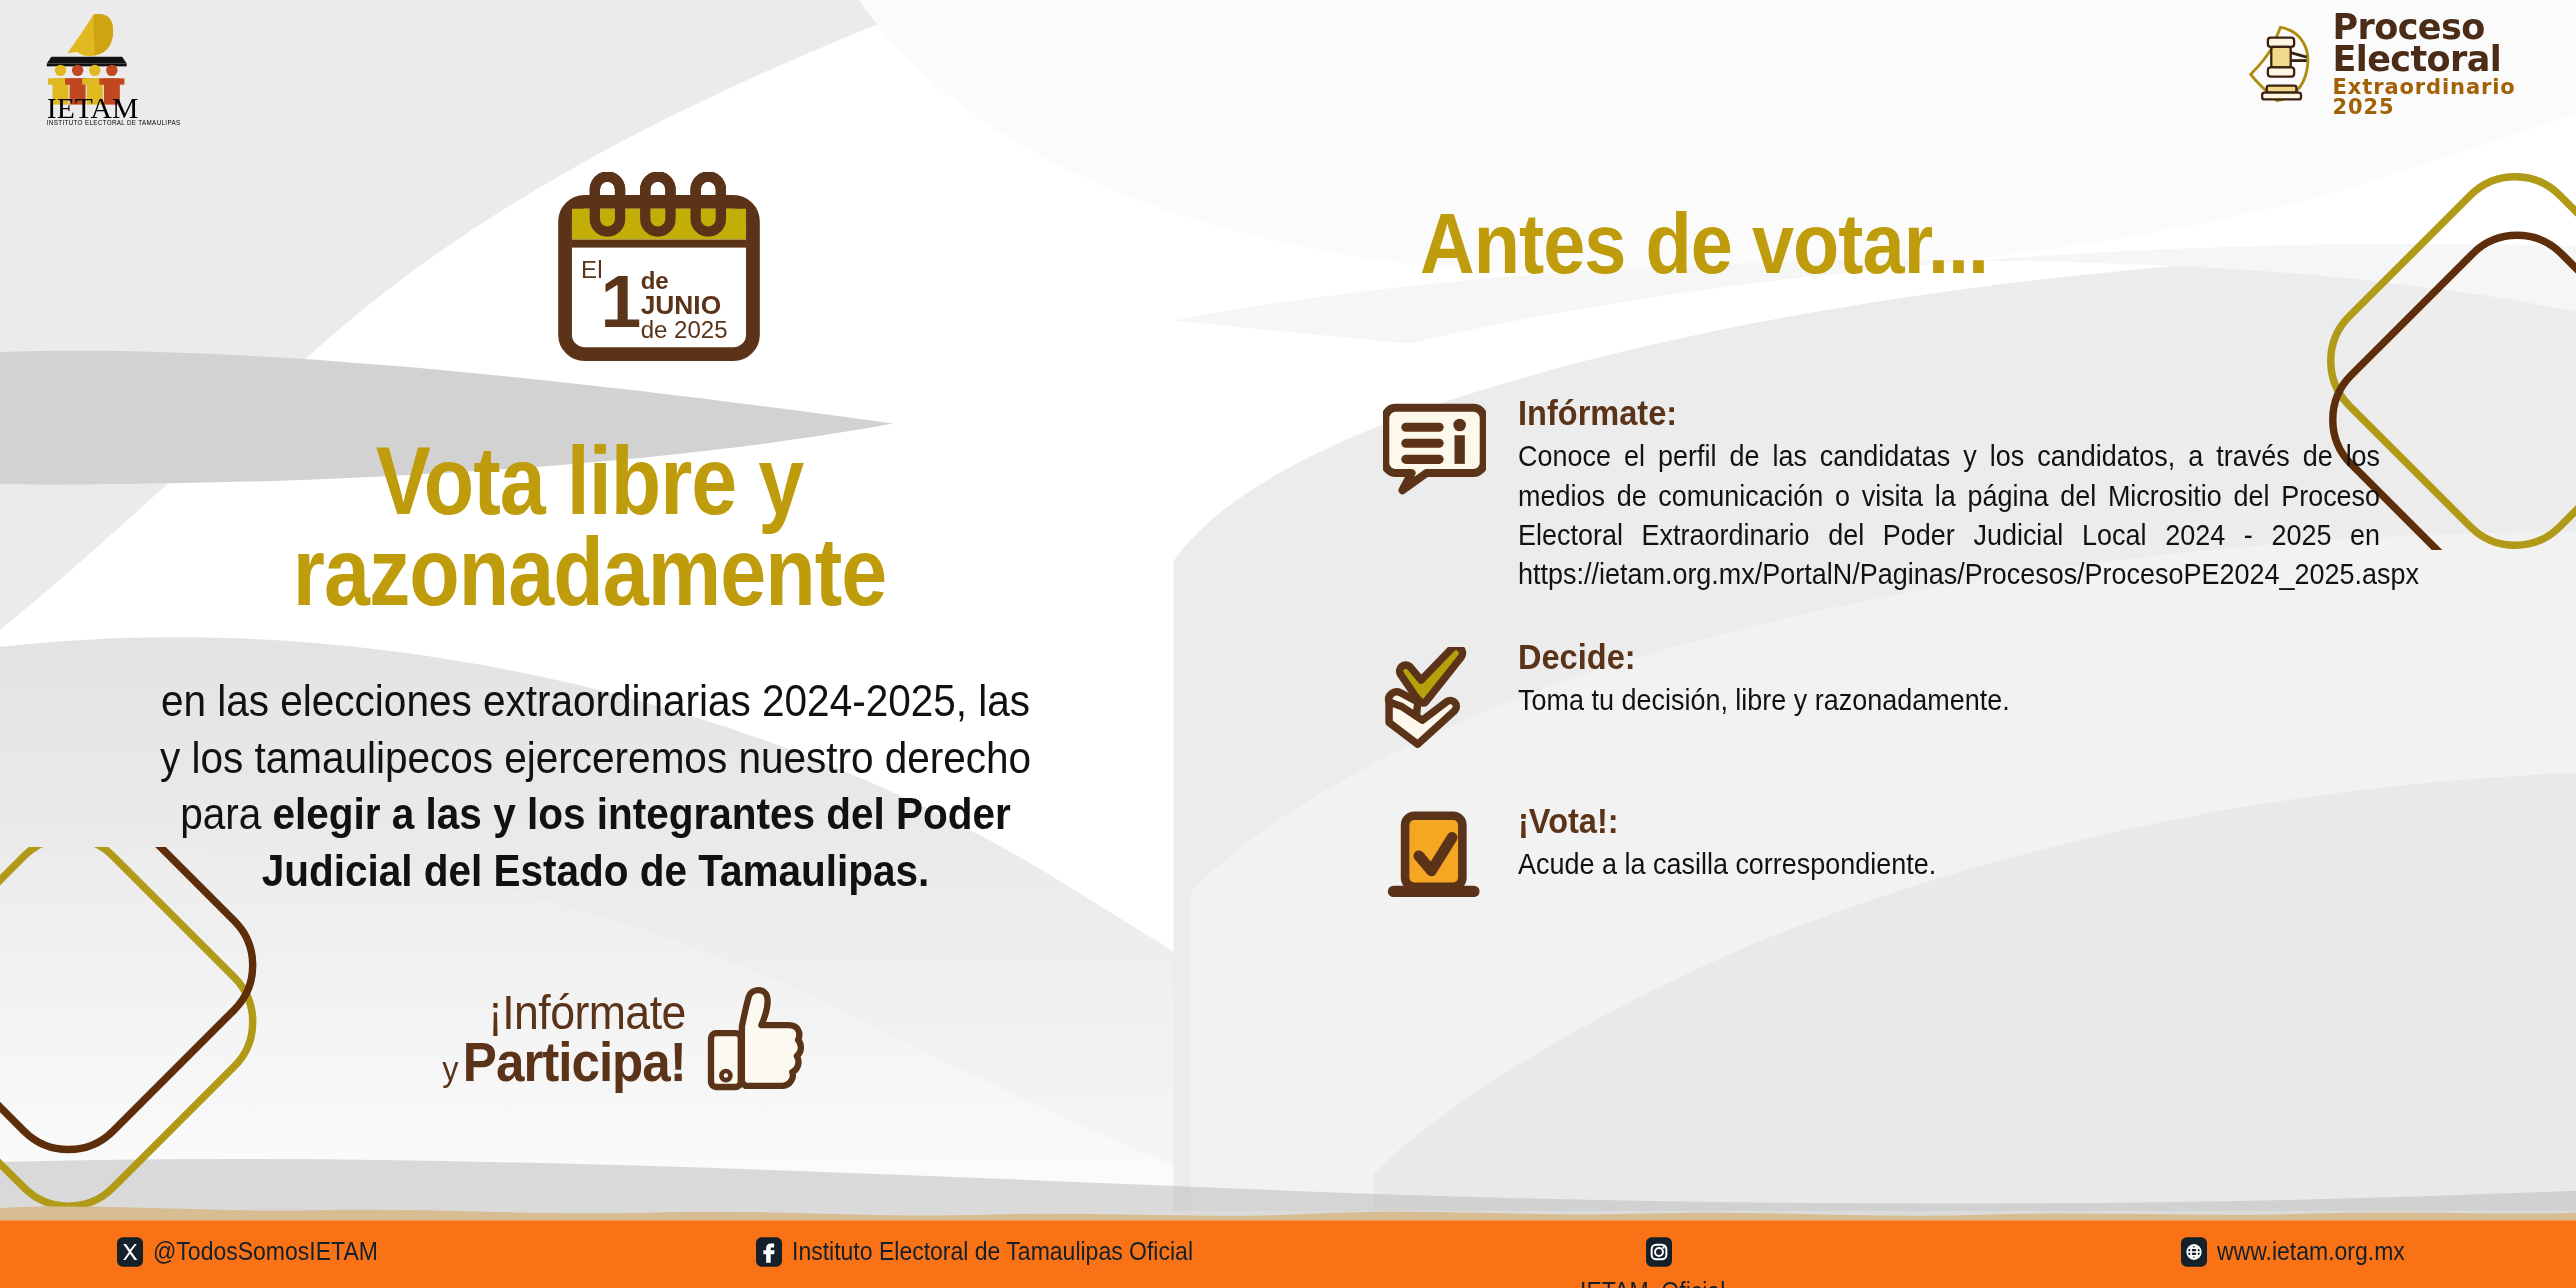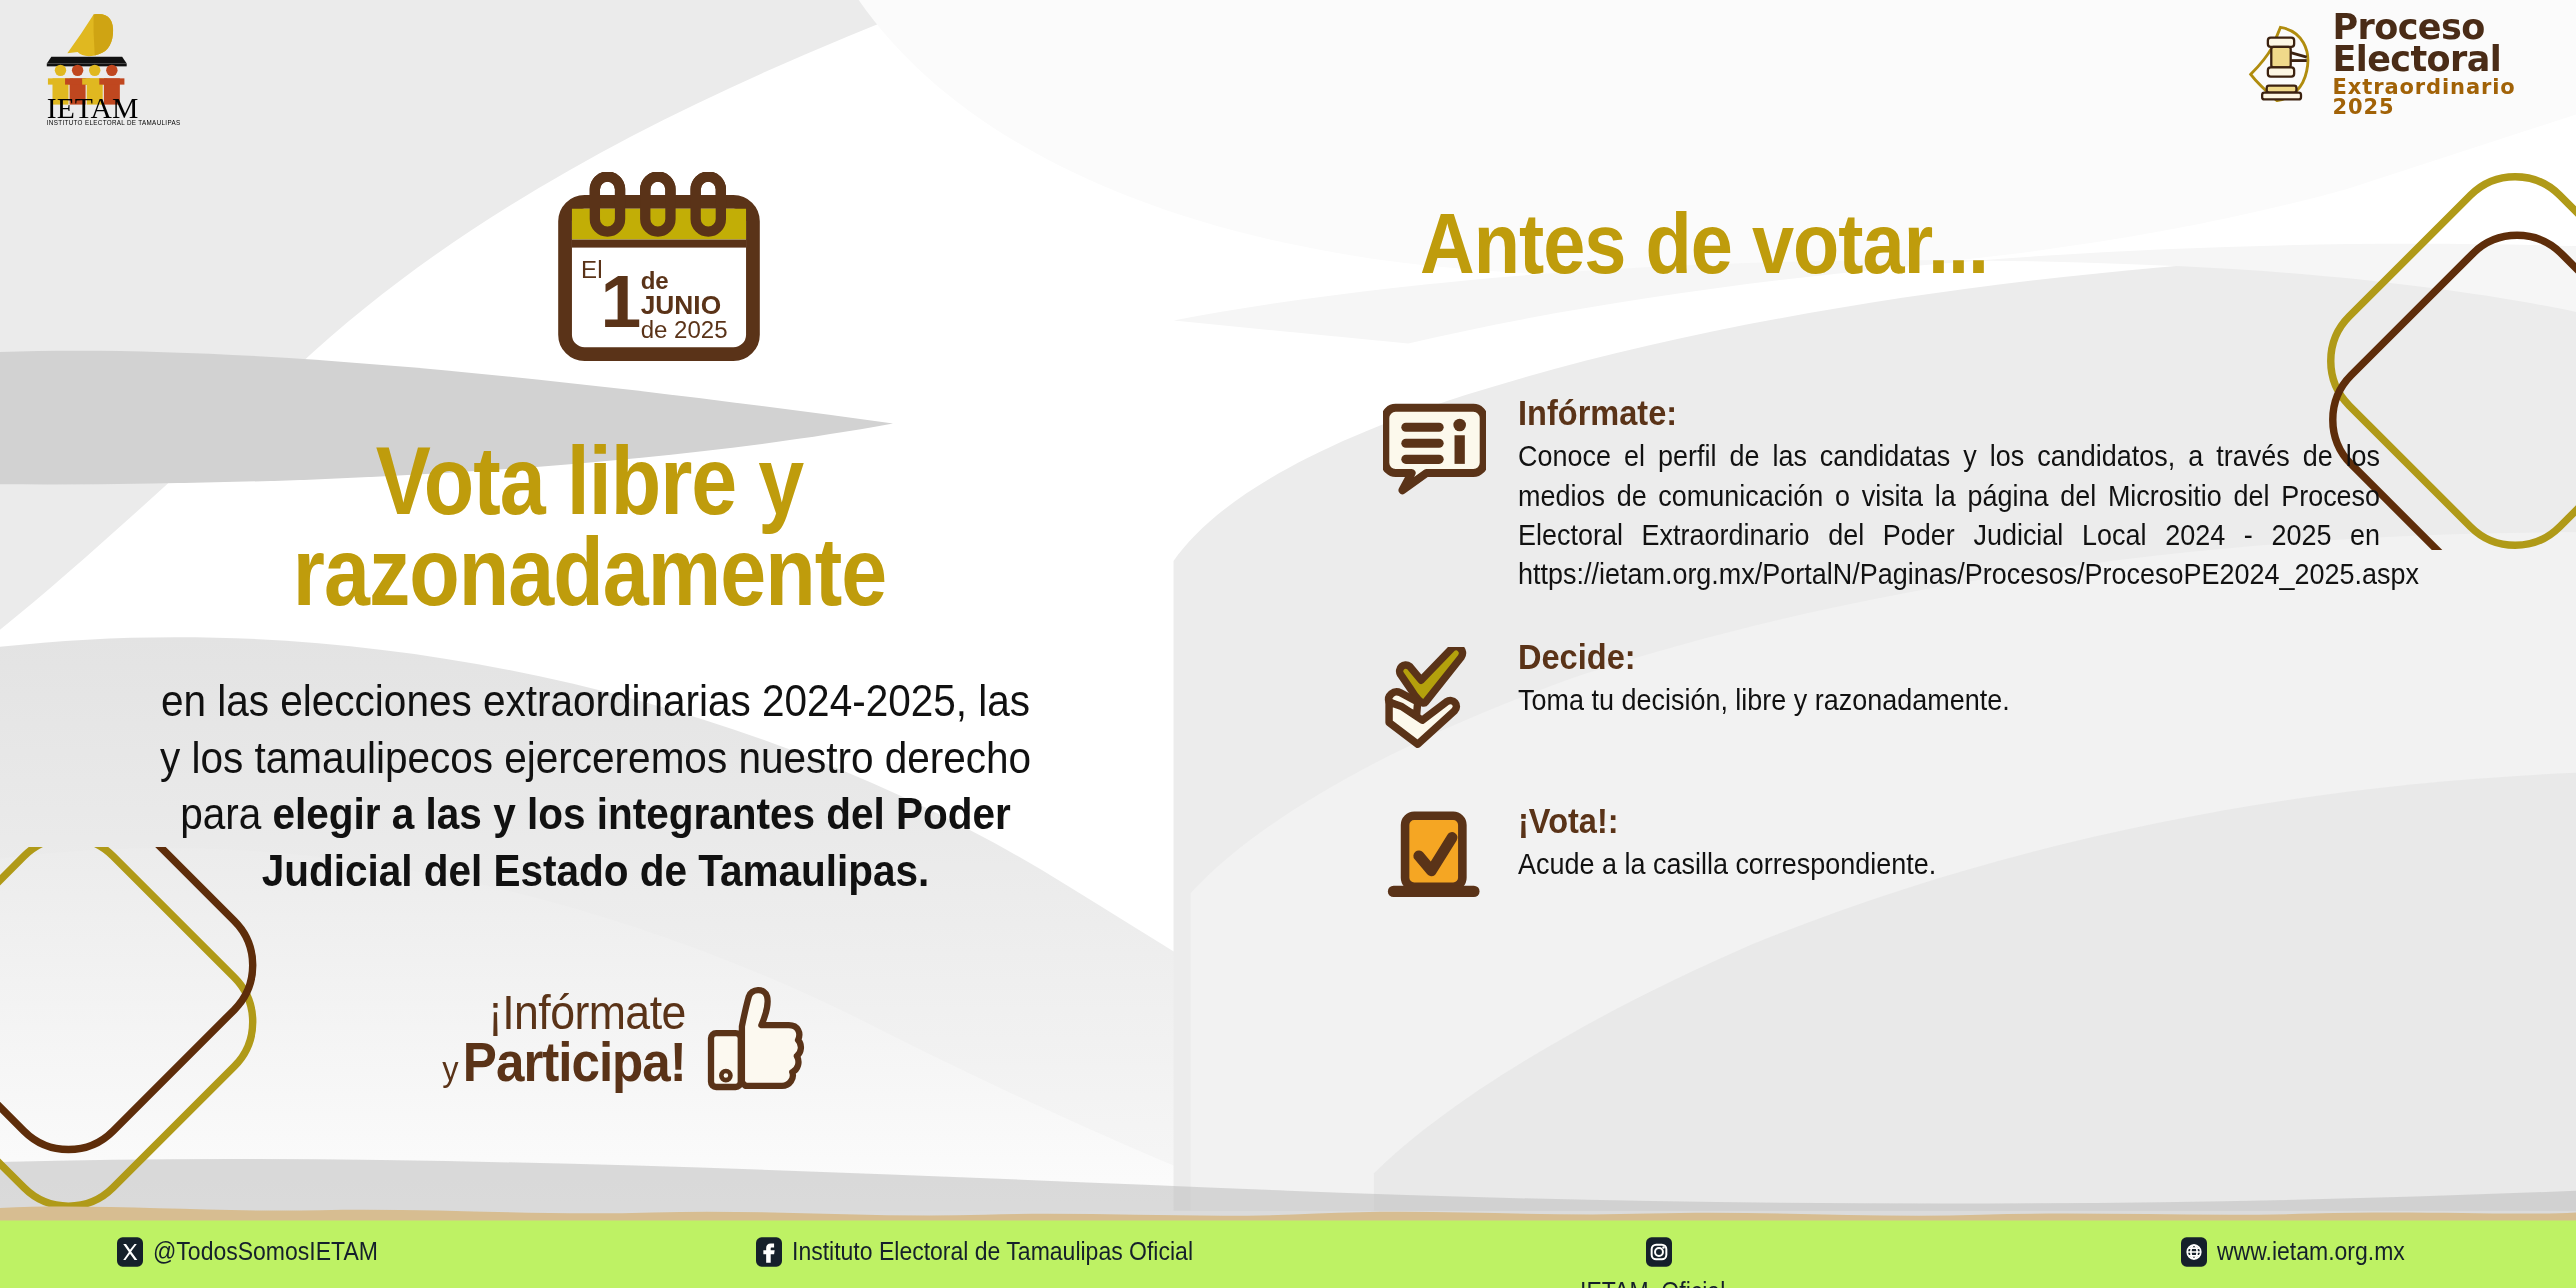--- a/index.html
+++ b/index.html
@@ -107,21 +107,21 @@
     width:927px;
   }
   .item-desc.nojust{text-align:left;}
 
   .item.decide{margin-top:45px;}
   .item.vota{margin-top:53px;}
 
   
   .footer{
     position:absolute;left:0;bottom:0;width:2576px;height:72px;
-    background:#bef264;
+    background:#f97316;
   }
   .footer-torn{position:absolute;left:0;top:-15px;width:2576px;height:19.5px;}
   .footer-inner{
     position:absolute;left:0;top:0;width:2576px;height:72px;
     display:flex;align-items:center;
   }
   .f-item{display:flex;align-items:center;gap:10.3px;position:absolute;}
   .f-item .fi{width:26px;height:30px;flex:0 0 auto;}
   .f-item .fi svg{width:100%;height:100%;display:block;}
   .f-label{

